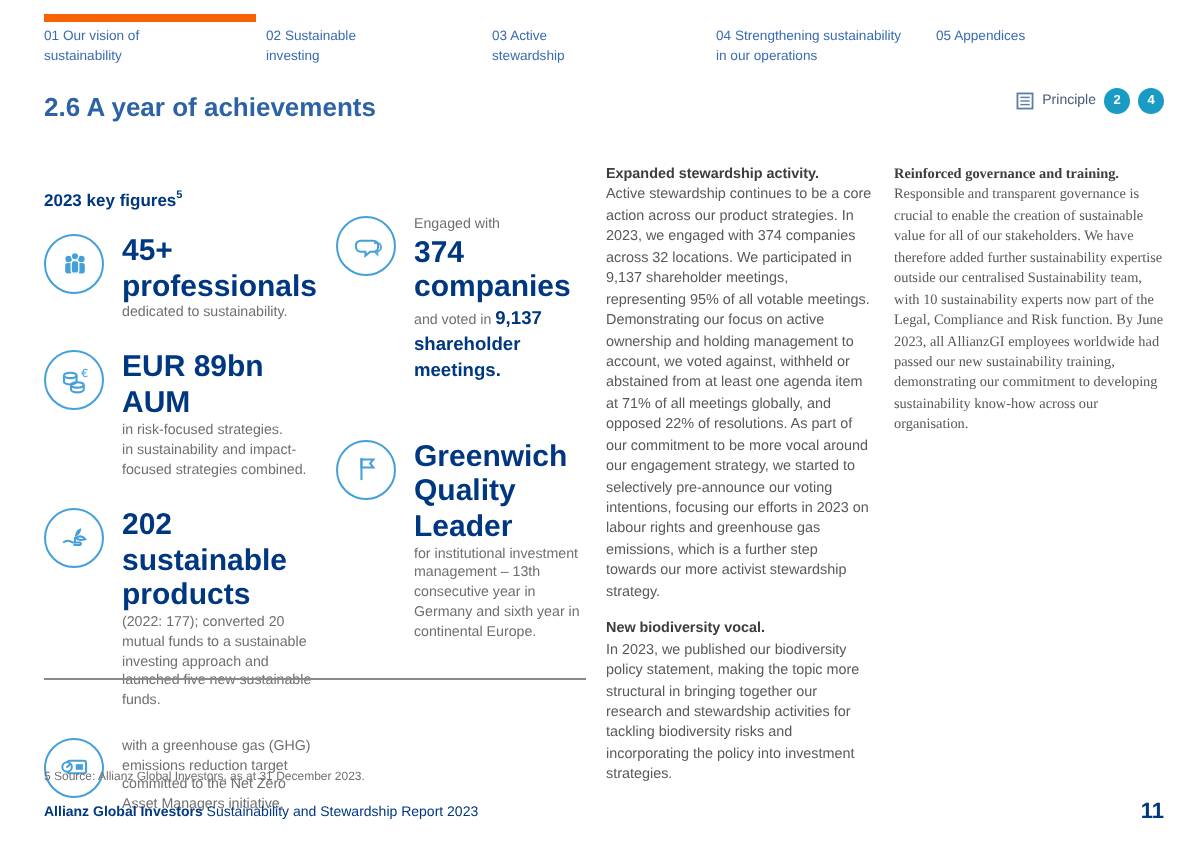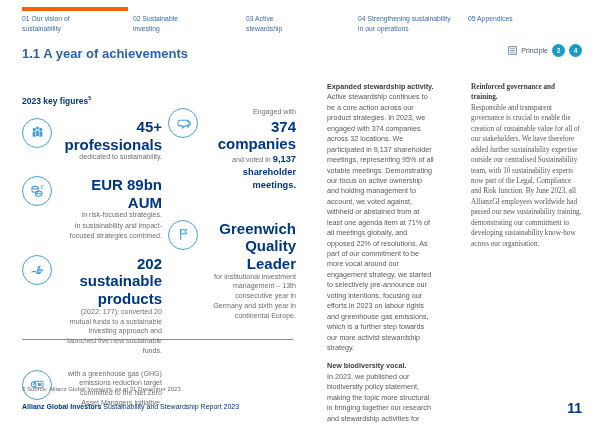--- a/index.html
+++ b/index.html
@@ -22,55 +22,55 @@
 
   
   .col { position:absolute; top:95px; }
   .col1 { left:22px;  width:140px; }
   .col2 { left:168px; width:128px; top:108px; }
   .col3 { left:303px; width:133px; top:82px; }
   .col4 { left:447px; width:136px; top:82px;font-family:Liberation Serif, serif; }
 
   .kf-heading { font-size:8.5px; font-weight:bold; color:#003781; margin-bottom:12px; }
   .kf-heading sup { font-size:5.5px; }
-  .kf-item { display:flex; gap:9px; margin-bottom:12px;text-align:right; }
+  .kf-item { display:flex; gap:9px; margin-bottom:12px; }
   .kf-icon { width:30px; height:30px; border:1.5px solid #45a0da; border-radius:50%;
     display:flex; align-items:center; justify-content:center; flex:none; }
   .kf-icon svg { width:19px; height:19px; }
   .kf-title { font-size:15px; font-weight:bold; color:#003781; line-height:1.18; }
   .kf-sub { font-size:7.1px; color:#6f6f6f; line-height:1.38; margin-bottom:1px; }
 
-  .para { font-size:7.2px; color:#59595b; line-height:1.45; margin-bottom:8px;margin-left:24px; }
+  .para { font-size:7.2px; color:#59595b; line-height:1.45; margin-bottom:8px; }
   .para .lead { display:block; font-weight:bold; color:#3d3d3d; }
   .bold-inline { font-weight:bold; color:#003781; font-size:9.3px; }
 
   .rule { position:absolute; left:22px; top:339px; width:271px; height:1px; background:#8a8a8a; }
 
   .footnote { position:absolute; left:22px; top:386px; font-size:6px; color:#6f6f6f; }
   .footer-line { position:absolute; left:22px; top:403px; font-size:7px; color:#003781; }
   .footer-line b { font-weight:bold; }
-  .page-num { position:absolute; right:18px; top:400px; font-size:14px; font-weight:bold; color:#003781; }
+  .page-num { position:absolute; right:18px; top:400px; font-size:11px; font-weight:bold; color:#003781; }
 </style>
 </head>
 <body>
 
 <div class="page">
 
   <div class="active-bar"></div>
   <div class="nav-item" style="left:22px;">01 Our vision of
 sustainability</div>
   <div class="nav-item" style="left:133px;">02 Sustainable
 investing</div>
   <div class="nav-item" style="left:246px;">03 Active
 stewardship</div>
   <div class="nav-item" style="left:358px;">04 Strengthening sustainability
 in our operations</div>
   <div class="nav-item" style="left:468px;">05 Appendices</div>
 
-  <div class="page-title">1.1 A year of achievements</div>
+  <div class="page-title">2.6 A year of achievements</div>
   <div class="principle">
     <svg class="doc-icon" viewBox="0 0 10 10">
       <rect x="0.8" y="0.8" width="8.4" height="8.4" fill="none" stroke="#5b7ea8" stroke-width="1"></rect>
       <line x1="2.4" y1="3" x2="7.6" y2="3" stroke="#5b7ea8" stroke-width="0.8"></line>
       <line x1="2.4" y1="5" x2="7.6" y2="5" stroke="#5b7ea8" stroke-width="0.8"></line>
       <line x1="2.4" y1="7" x2="7.6" y2="7" stroke="#5b7ea8" stroke-width="0.8"></line>
     </svg>
     <span class="principle-label">Principle</span>
     <span class="p-circle">2</span>
     <span class="p-circle">4</span>

